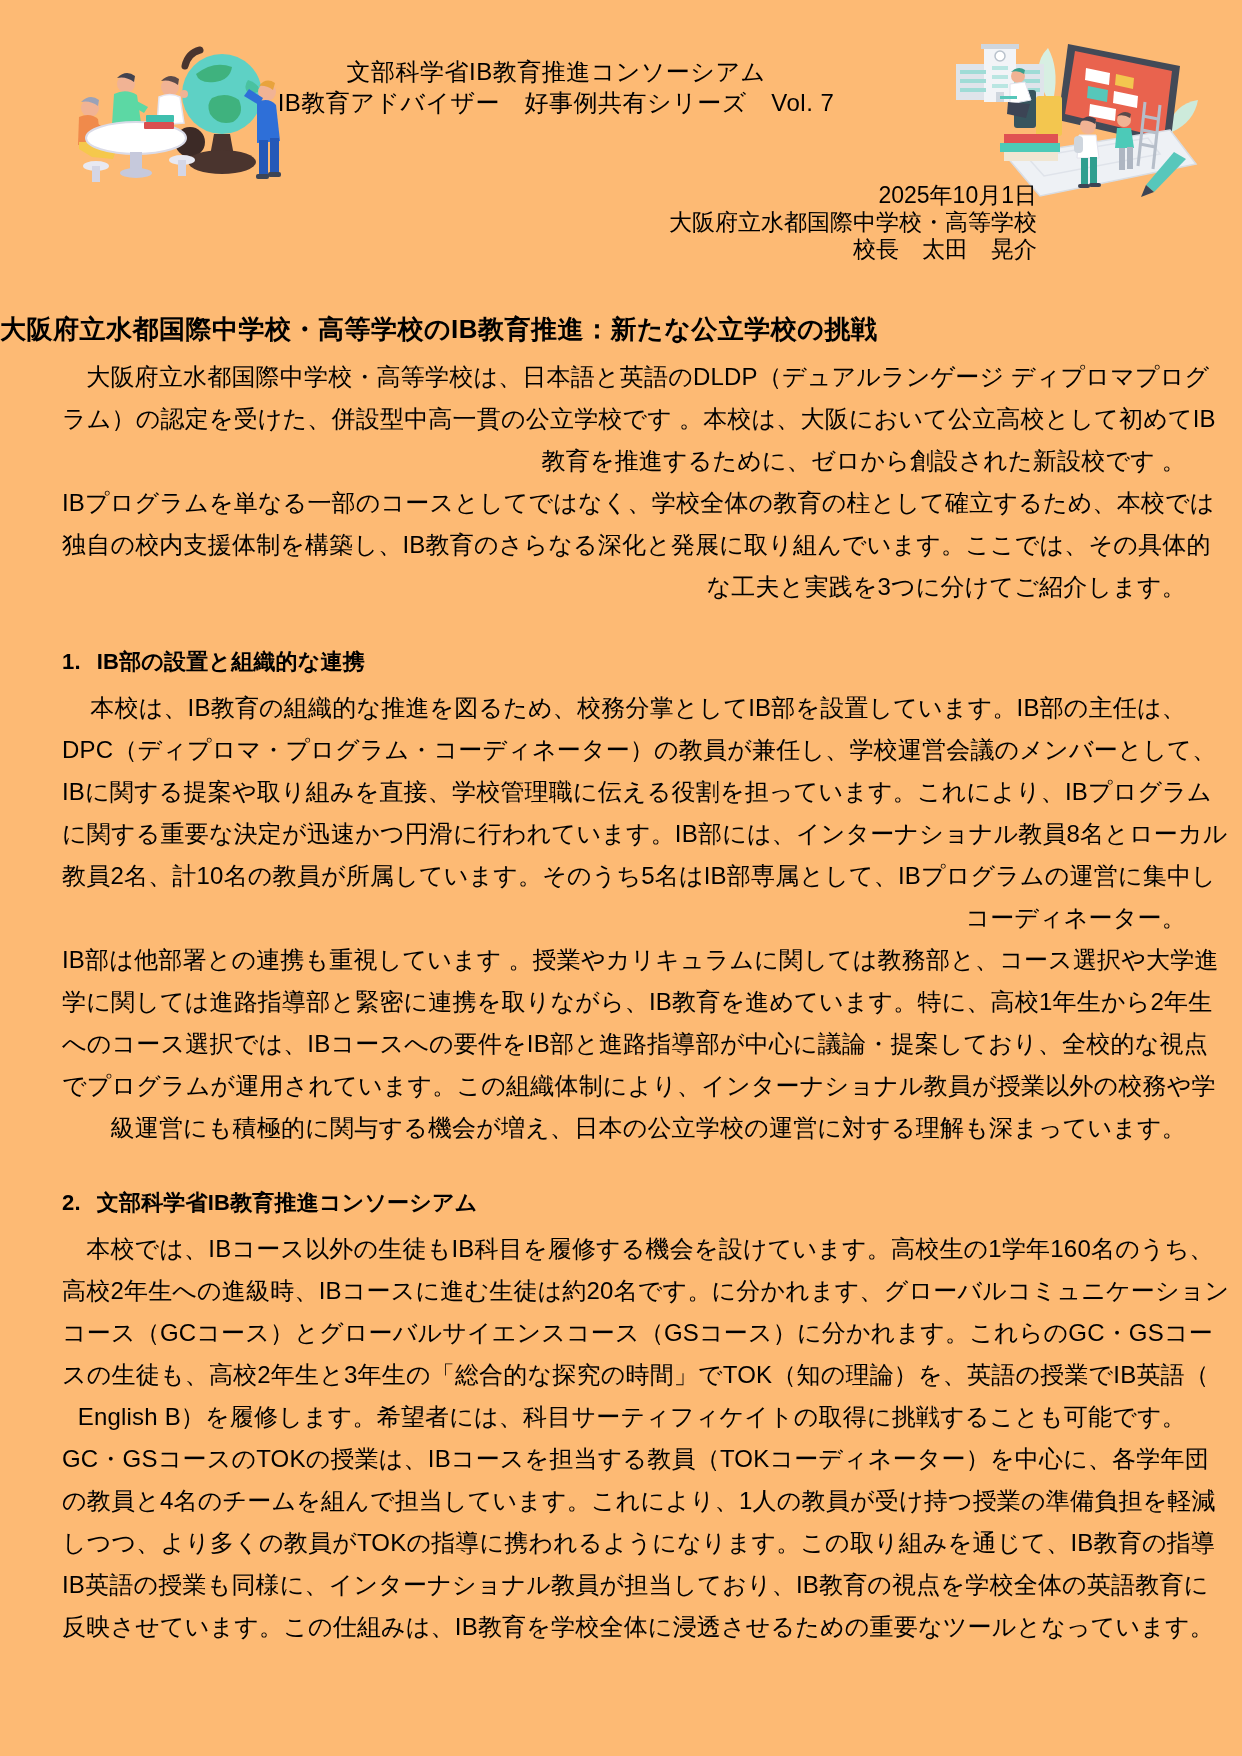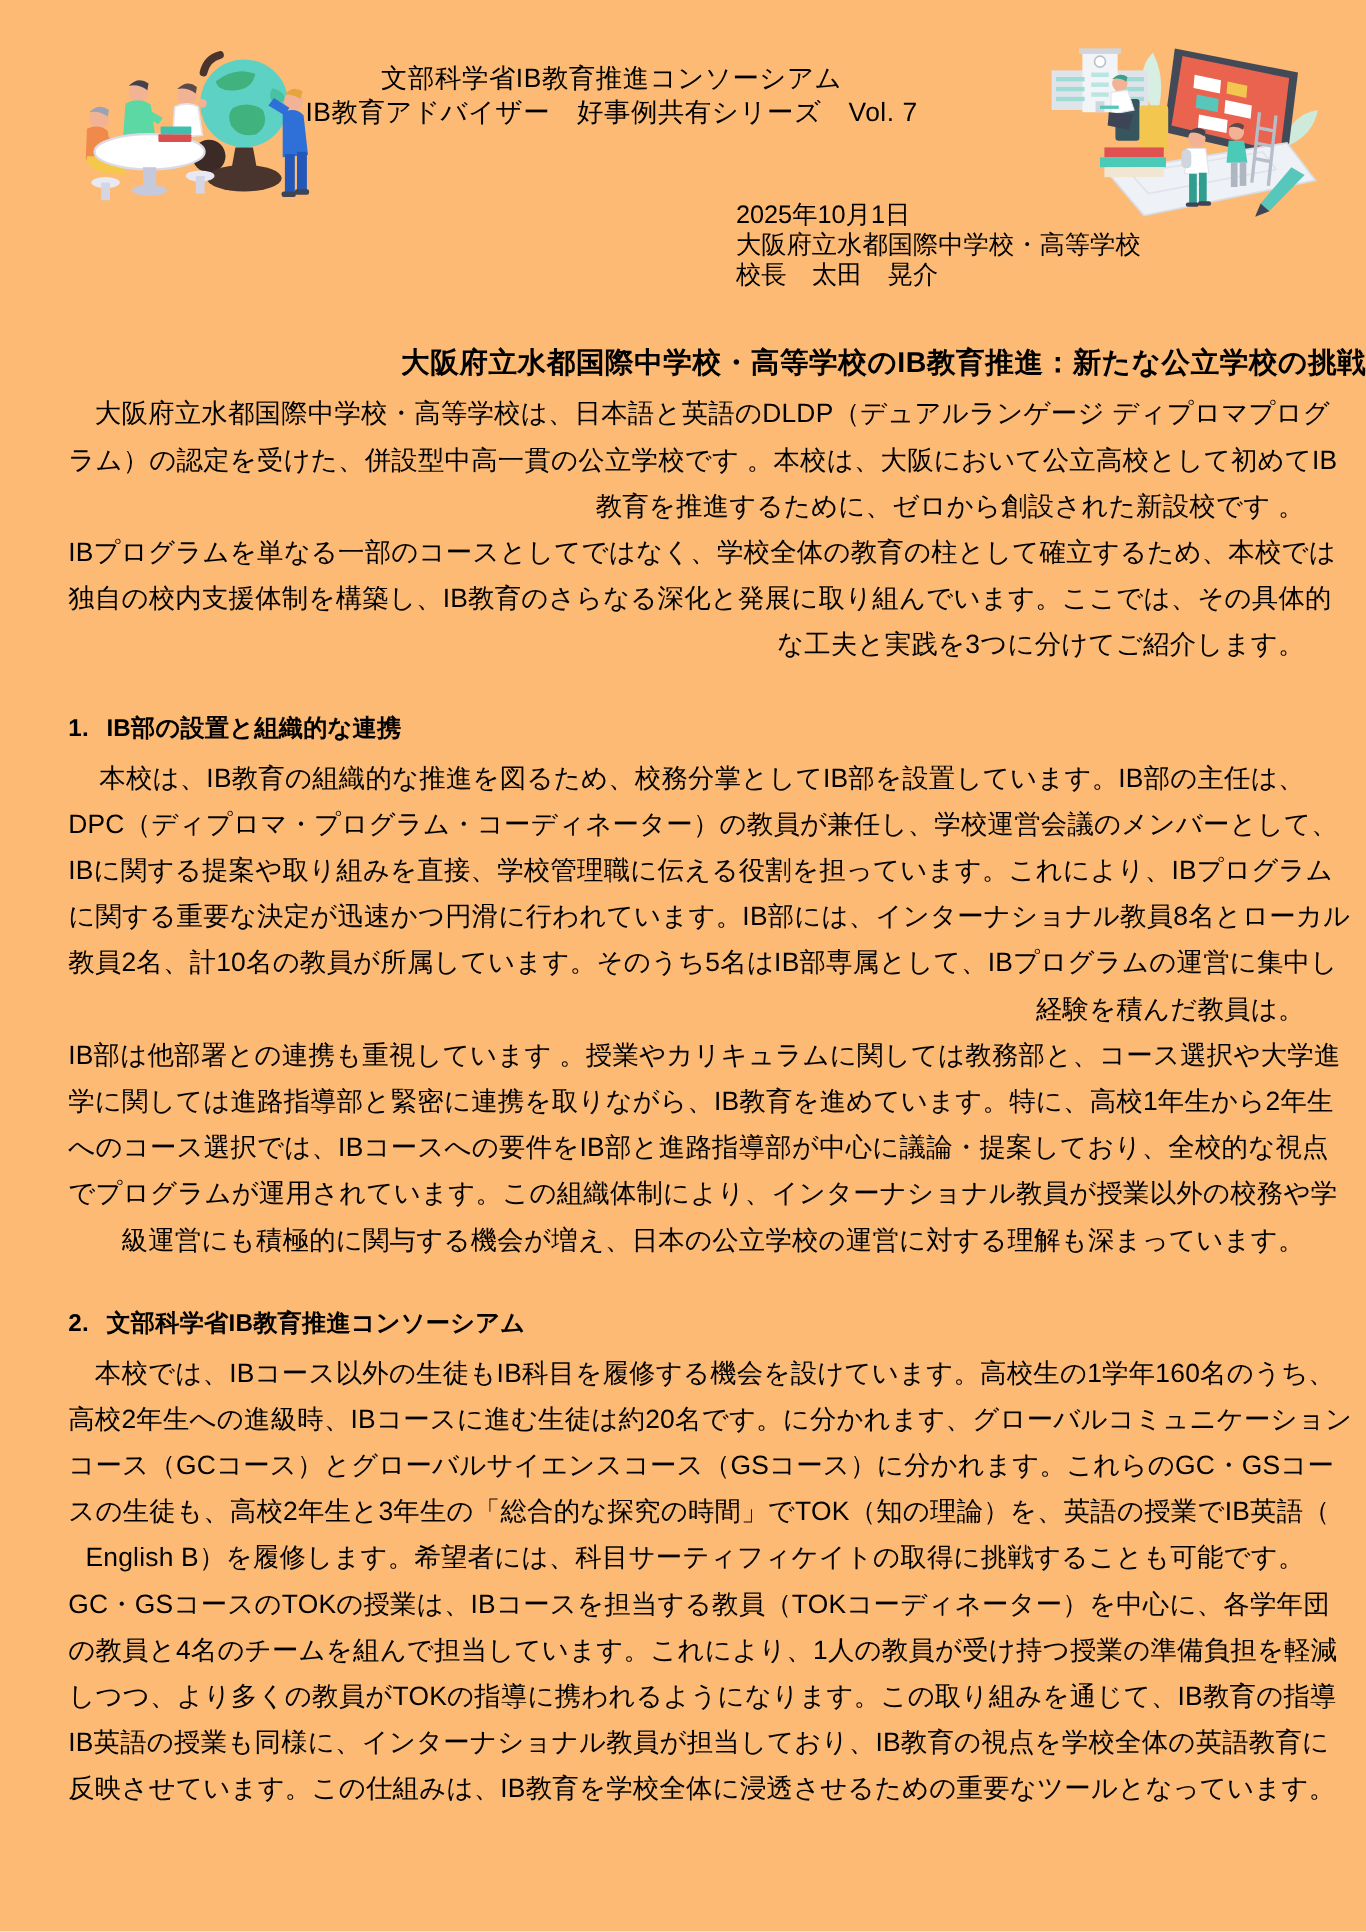--- a/index.html
+++ b/index.html
@@ -16,25 +16,25 @@
   .illus{position:absolute;}
   .illus-left{top:42px;left:62px;width:220px;height:150px;}
   .illus-right{top:34px;left:948px;width:250px;height:168px;}
   .header-text{
     position:absolute;top:56px;left:0;width:1112px;
     text-align:center;font-size:24px;line-height:31px;font-weight:500;
     letter-spacing:.5px;
   }
   .meta{
     position:absolute;top:182px;right:205px;
-    text-align:left;font-size:23px;line-height:27px;
+    text-align:right;font-size:23px;line-height:27px;
   }
   .doc-title{
     position:absolute;top:312px;left:0;width:1242px;
-    text-align:right;font-size:26px;font-weight:700;letter-spacing:.5px;
+    text-align:left;font-size:26px;font-weight:700;letter-spacing:.5px;
   }
   
   .content{
     position:absolute;top:356px;left:62px;width:1124px;
     font-size:24px;line-height:42px;letter-spacing:.2px;
   }
   .para{margin:0;text-align:right;}
   .line{white-space:nowrap;}
   .sec-heading{
     font-size:22px;font-weight:700;line-height:42px;
@@ -194,21 +194,21 @@
 
     <div class="sec-heading">
       <span class="sec-num">1.</span><span>IB部の設置と組織的な連携</span>
     </div>
     <div class="para">
         <div class="line">　本校は、IB教育の組織的な推進を図るため、校務分掌としてIB部を設置しています。IB部の主任は、</div>
         <div class="line">DPC（ディプロマ・プログラム・コーディネーター）の教員が兼任し、学校運営会議のメンバーとして、</div>
         <div class="line">IBに関する提案や取り組みを直接、学校管理職に伝える役割を担っています。これにより、IBプログラム</div>
         <div class="line">に関する重要な決定が迅速かつ円滑に行われています。IB部には、インターナショナル教員8名とローカル</div>
         <div class="line">教員2名、計10名の教員が所属しています。そのうち5名はIB部専属として、IBプログラムの運営に集中し</div>
-        <div class="line">経験を積んだ教員は。</div>
+        <div class="line">コーディネーター。</div>
         <div class="line">IB部は他部署との連携も重視しています 。授業やカリキュラムに関しては教務部と、コース選択や大学進</div>
         <div class="line">学に関しては進路指導部と緊密に連携を取りながら、IB教育を進めています。特に、高校1年生から2年生</div>
         <div class="line">へのコース選択では、IBコースへの要件をIB部と進路指導部が中心に議論・提案しており、全校的な視点</div>
         <div class="line">でプログラムが運用されています。この組織体制により、インターナショナル教員が授業以外の校務や学</div>
         <div class="line">級運営にも積極的に関与する機会が増え、日本の公立学校の運営に対する理解も深まっています。</div>
       </div>
 
     <div class="sec-heading">
       <span class="sec-num">2.</span><span>文部科学省IB教育推進コンソーシアム</span>
     </div>

